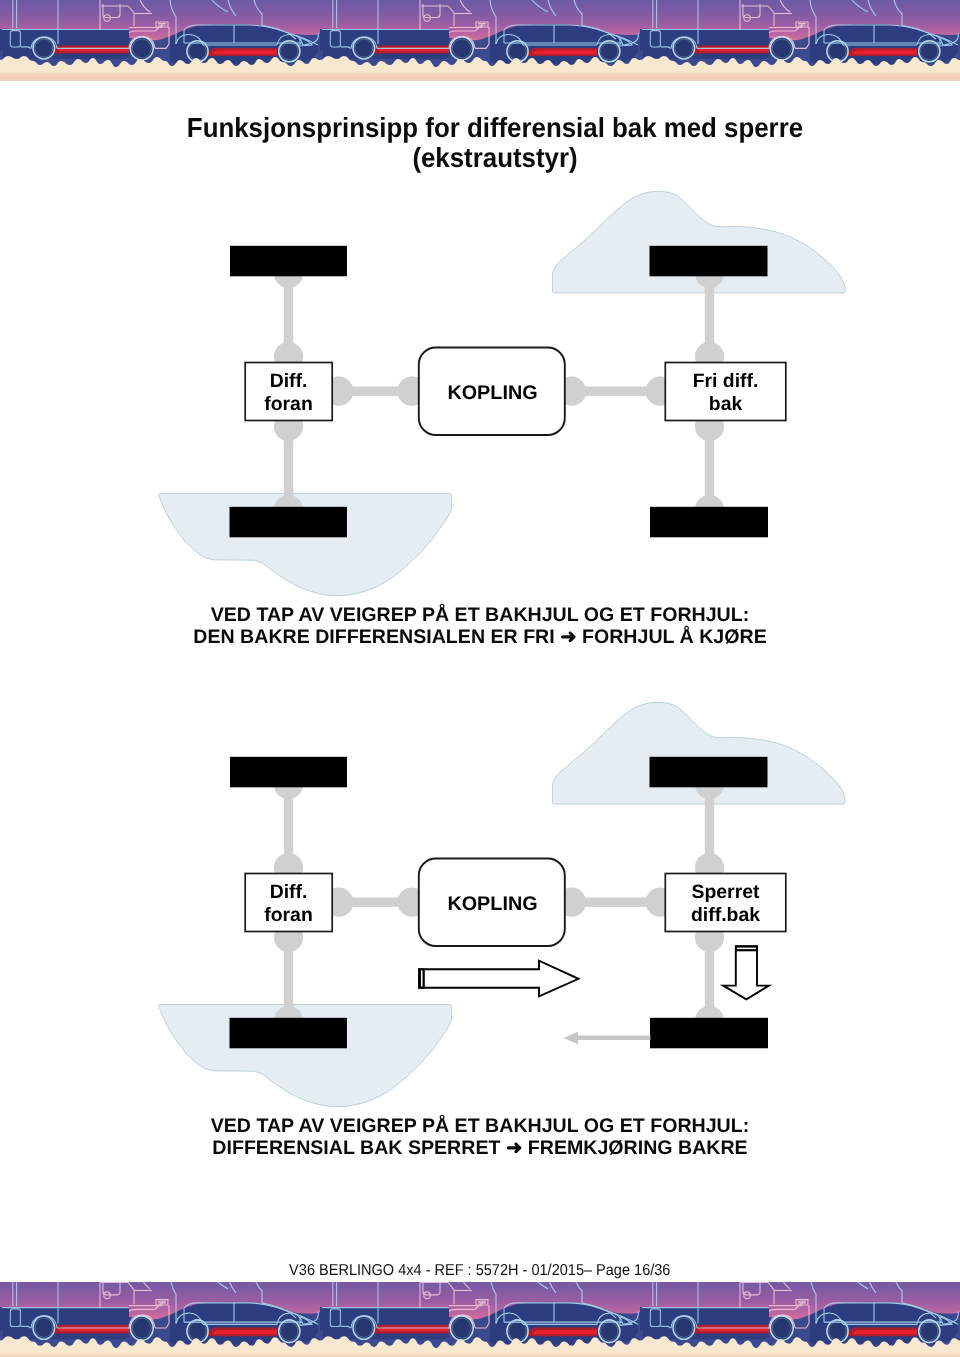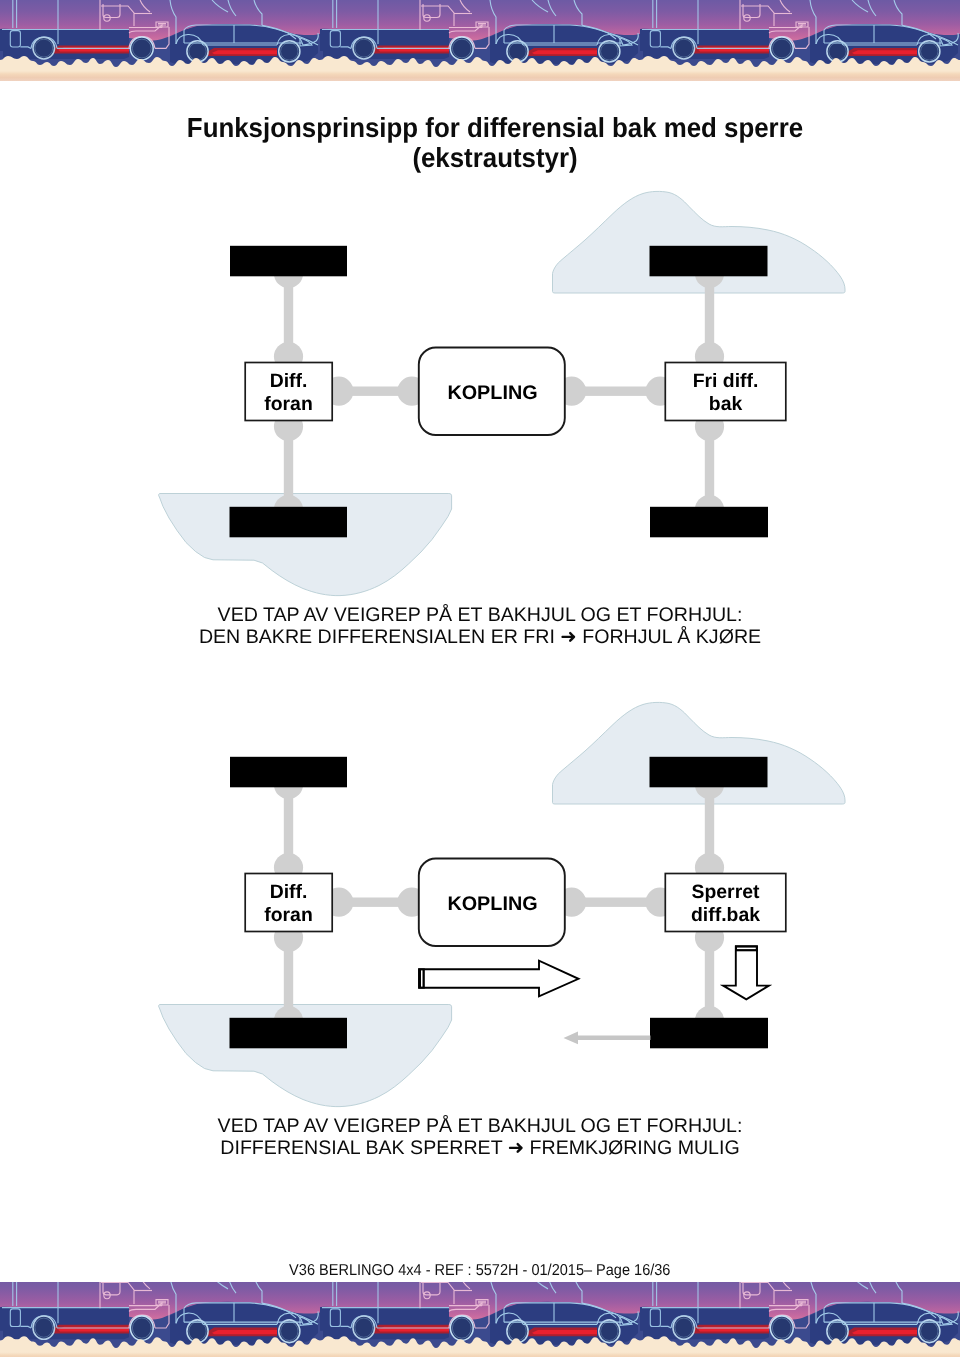--- a/index.html
+++ b/index.html
@@ -15,21 +15,21 @@
   .banner-bot .tile svg{height:87px;}
 
   .title-wrap{position:absolute;left:0px;width:990px;top:112.9px;text-align:center;}
   .title-line{font-weight:bold;font-size:27.5px;color:#0c0c0c;line-height:30.5px;transform:scaleX(0.94);}
 
   .diagram{position:absolute;left:0;top:0;width:960px;height:1357px;pointer-events:none;}
 
   .boxlabel{font-family:"Liberation Sans",sans-serif;font-weight:bold;font-size:19.4px;fill:#000;text-anchor:middle;}
   .koplinglabel{font-family:"Liberation Sans",sans-serif;font-weight:bold;font-size:19.8px;fill:#000;text-anchor:middle;}
 
-  .caption{position:absolute;left:0px;width:960px;text-align:center;font-weight:normal;font-size:19.6px;line-height:22.2px;color:#0b0b0b;}
+  .caption{position:absolute;left:0px;width:960px;text-align:center;font-weight:bold;font-size:19.6px;line-height:22.2px;color:#0b0b0b;}
 
   .footer{position:absolute;left:0px;width:1043px;top:1262.5px;text-align:center;font-size:15.8px;color:#111;line-height:16px;transform:scaleX(0.92);transform-origin:left top;}
 </style>
 </head>
 <body>
 
 <div class="banner banner-top">
     <div class="tile" style="left:0px">
       <svg viewBox="0 0 320 81" preserveAspectRatio="none" width="320" height="81" style="display:block">
  <defs>
@@ -453,21 +453,21 @@
 </g>
 </svg>
 
 <div class="caption" style="top:604px;">
   <div>VED TAP AV VEIGREP PÅ ET BAKHJUL OG ET FORHJUL:</div>
   <div>DEN BAKRE DIFFERENSIALEN ER FRI ➜ FORHJUL Å KJØRE</div>
 </div>
 
 <div class="caption" style="top:1115px;">
   <div>VED TAP AV VEIGREP PÅ ET BAKHJUL OG ET FORHJUL:</div>
-  <div>DIFFERENSIAL BAK SPERRET ➜ FREMKJØRING MULIG</div>
+  <div>DIFFERENSIAL BAK SPERRET ➜ FREMKJØRING BAKRE</div>
 </div>
 
 <div class="footer">V36 BERLINGO 4x4 - REF : 5572H - 01/2015– Page 16/36</div>
 
 <div class="banner banner-bot">
     <div class="tile" style="left:0px">
       <svg viewBox="0 0 320 81" preserveAspectRatio="none" width="320" height="81" style="display:block">
  <defs>
   <linearGradient id="skyb0" x1="0" y1="0" x2="0" y2="1">
    <stop offset="0" stop-color="#6d5aa4"></stop>

